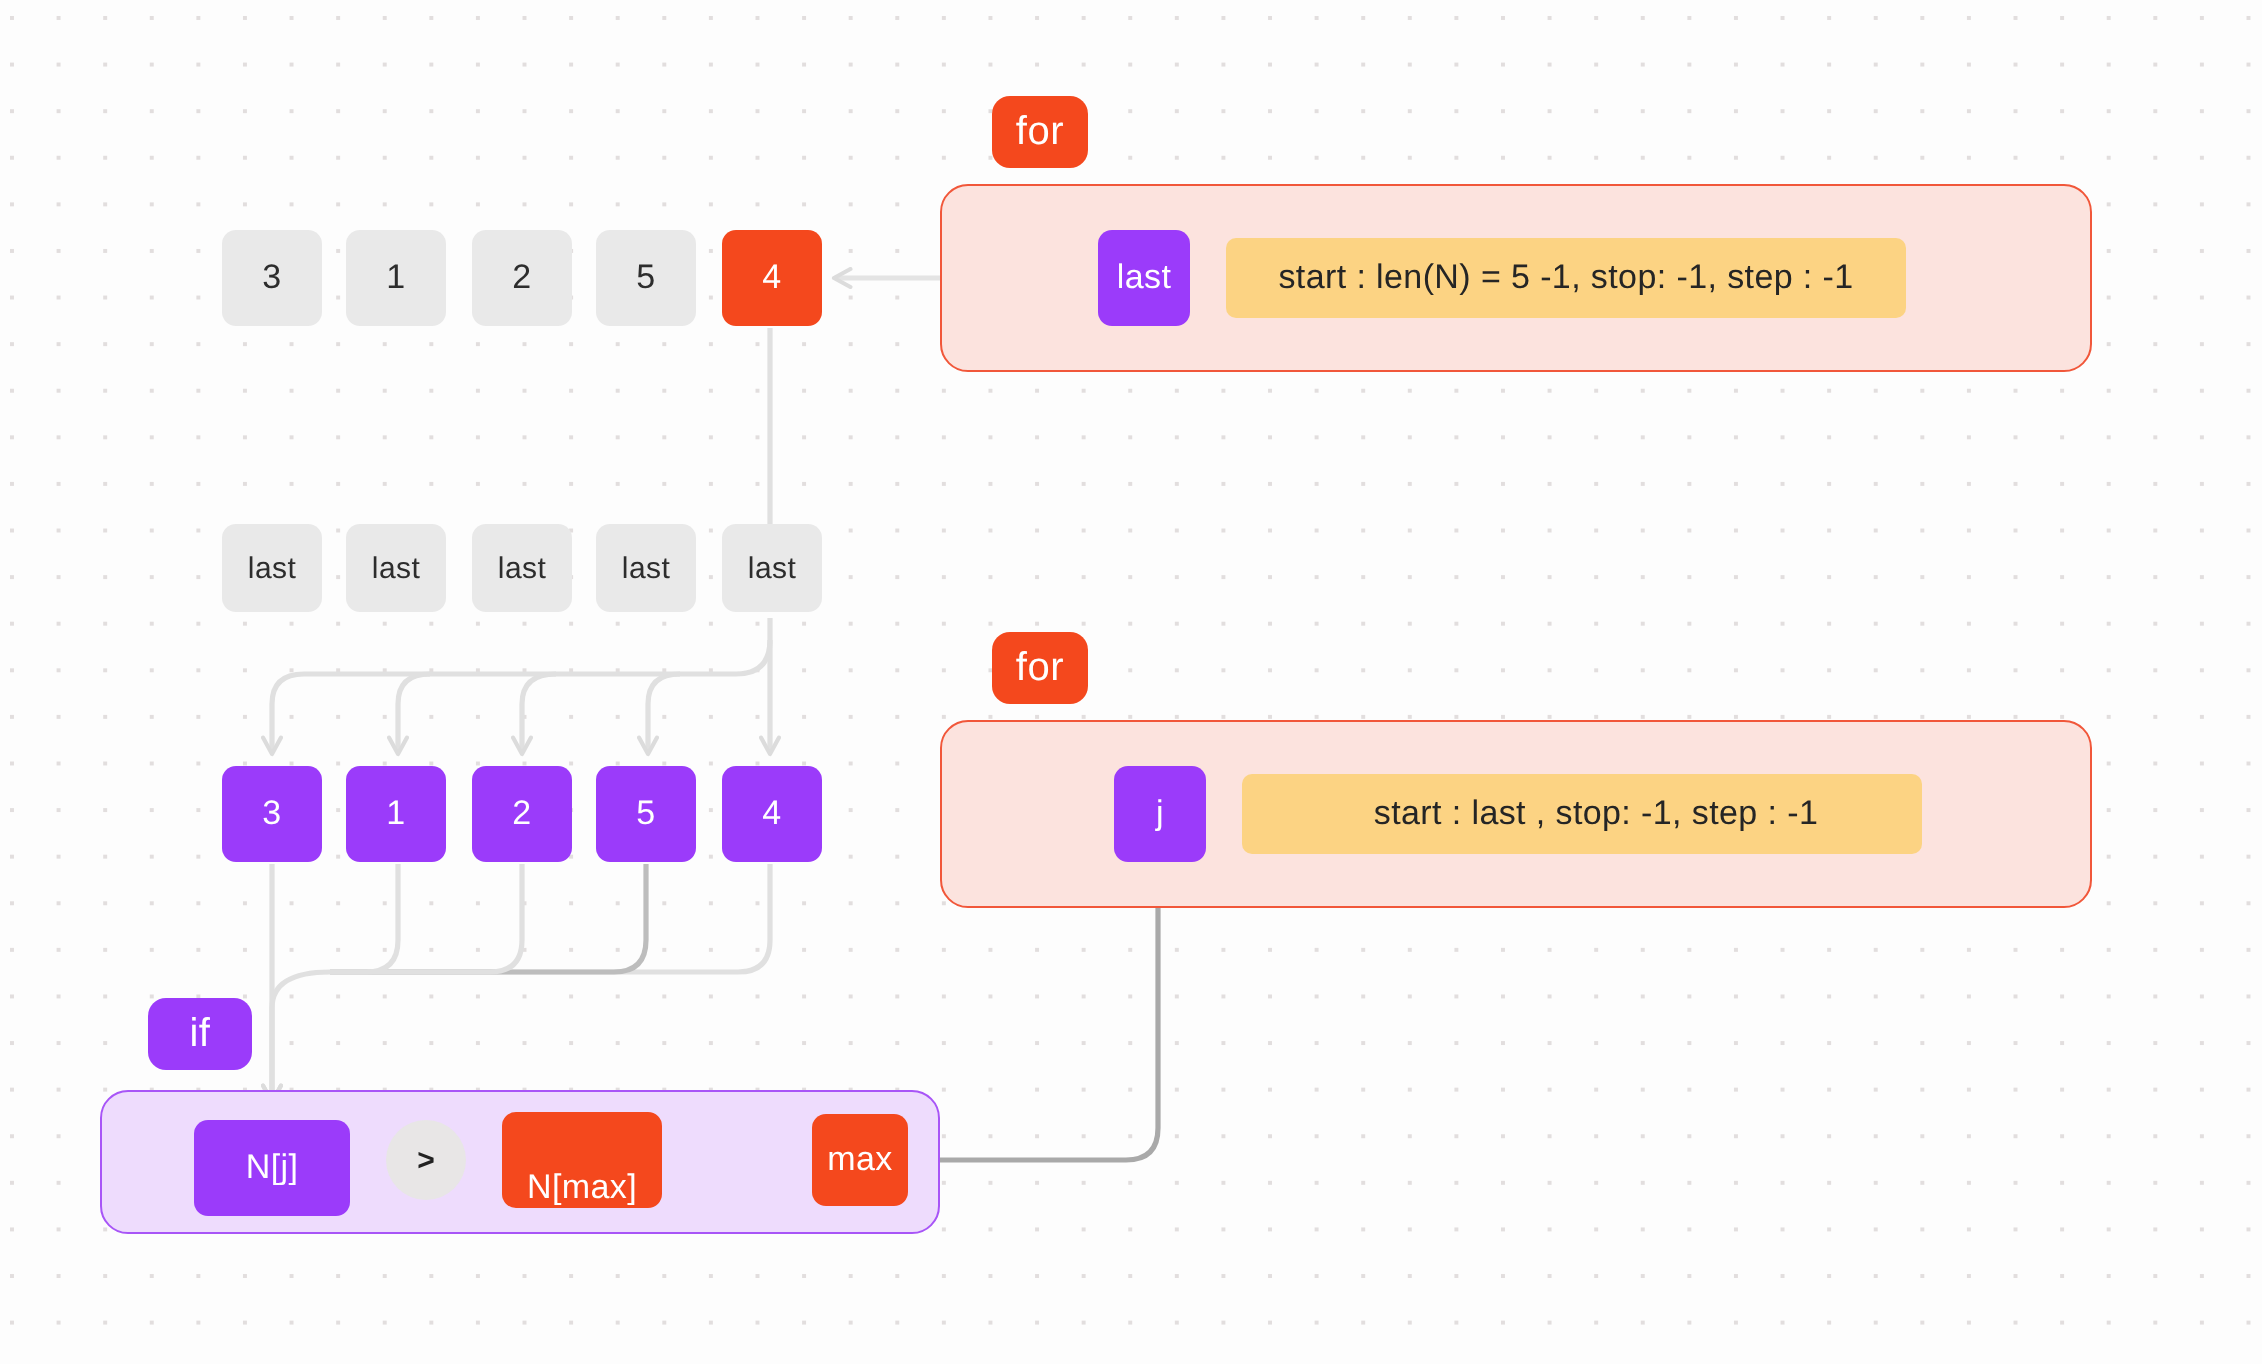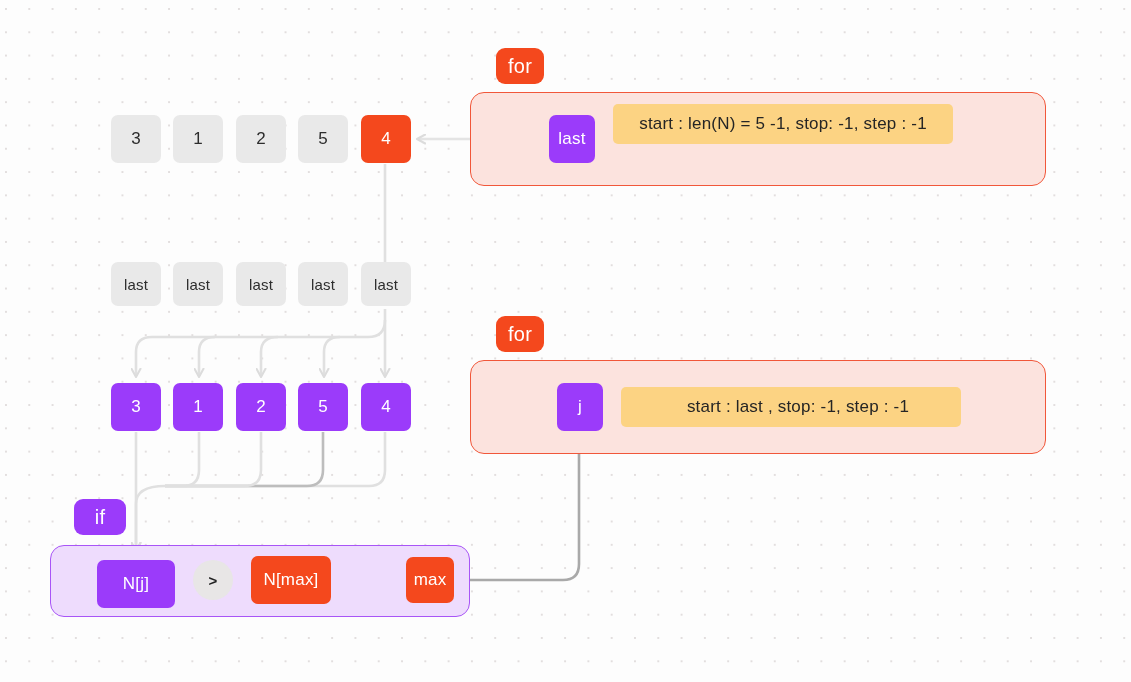--- a/index.html
+++ b/index.html
@@ -138,21 +138,21 @@
     <path d="M466,580 L563,580 Q579,580 579,564 L579,440" fill="none" stroke="#a9a9a9" stroke-width="2.6" marker-start="url(#ah-dark)" marker-end="url(#ah-dark)"></path>
   </svg>
 
   <div class="badge for-badge" style="left:472px; top:48px; width:48px; height:36px;">
     <span>for</span>
   </div>
   <div class="group for-group" style="left:470px; top:92px; width:576px; height:94px;"></div>
   <div class="node purple" style="left:549px; top:115px; width:46px; height:48px;">
     <span>last</span>
   </div>
-  <div class="node yellow" style="left:613px; top:104px; width:340px; height:40px;">
+  <div class="node yellow" style="left:613px; top:119px; width:340px; height:40px;">
     <span>start : len(N) = 5 -1, stop: -1, step : -1</span>
   </div>
 
   <div class="badge for-badge" style="left:472px; top:316px; width:48px; height:36px;">
     <span>for</span>
   </div>
   <div class="group for-group" style="left:470px; top:360px; width:576px; height:94px;"></div>
   <div class="node purple" style="left:557px; top:383px; width:46px; height:48px;">
     <span>j</span>
   </div>
@@ -163,21 +163,21 @@
   <div class="badge if-badge" style="left:50px; top:499px; width:52px; height:36px;">
     <span>if</span>
   </div>
   <div class="group if-group" style="left:50px; top:545px; width:420px; height:72px;"></div>
   <div class="node purple" style="left:97px; top:560px; width:78px; height:48px;">
     <span>N[j]</span>
   </div>
   <div class="op-circle" style="left:193px; top:560px; width:40px; height:40px;">
     <span>&gt;</span>
   </div>
-  <div class="node orange" style="left:251px; top:556px; width:80px; height:48px;">
+  <div class="node orange" style="left:251px; top:556px; width:80px; height:48px;align-items:flex-end;">
     <span>N[max]</span>
   </div>
   <div class="node orange" style="left:406px; top:557px; width:48px; height:46px;">
     <span>max</span>
   </div>
 
   <div></div>
   <div class="node gray" style="left:111px; top:115px; width:50px; height:48px;">
     <span>3</span>
   </div>

